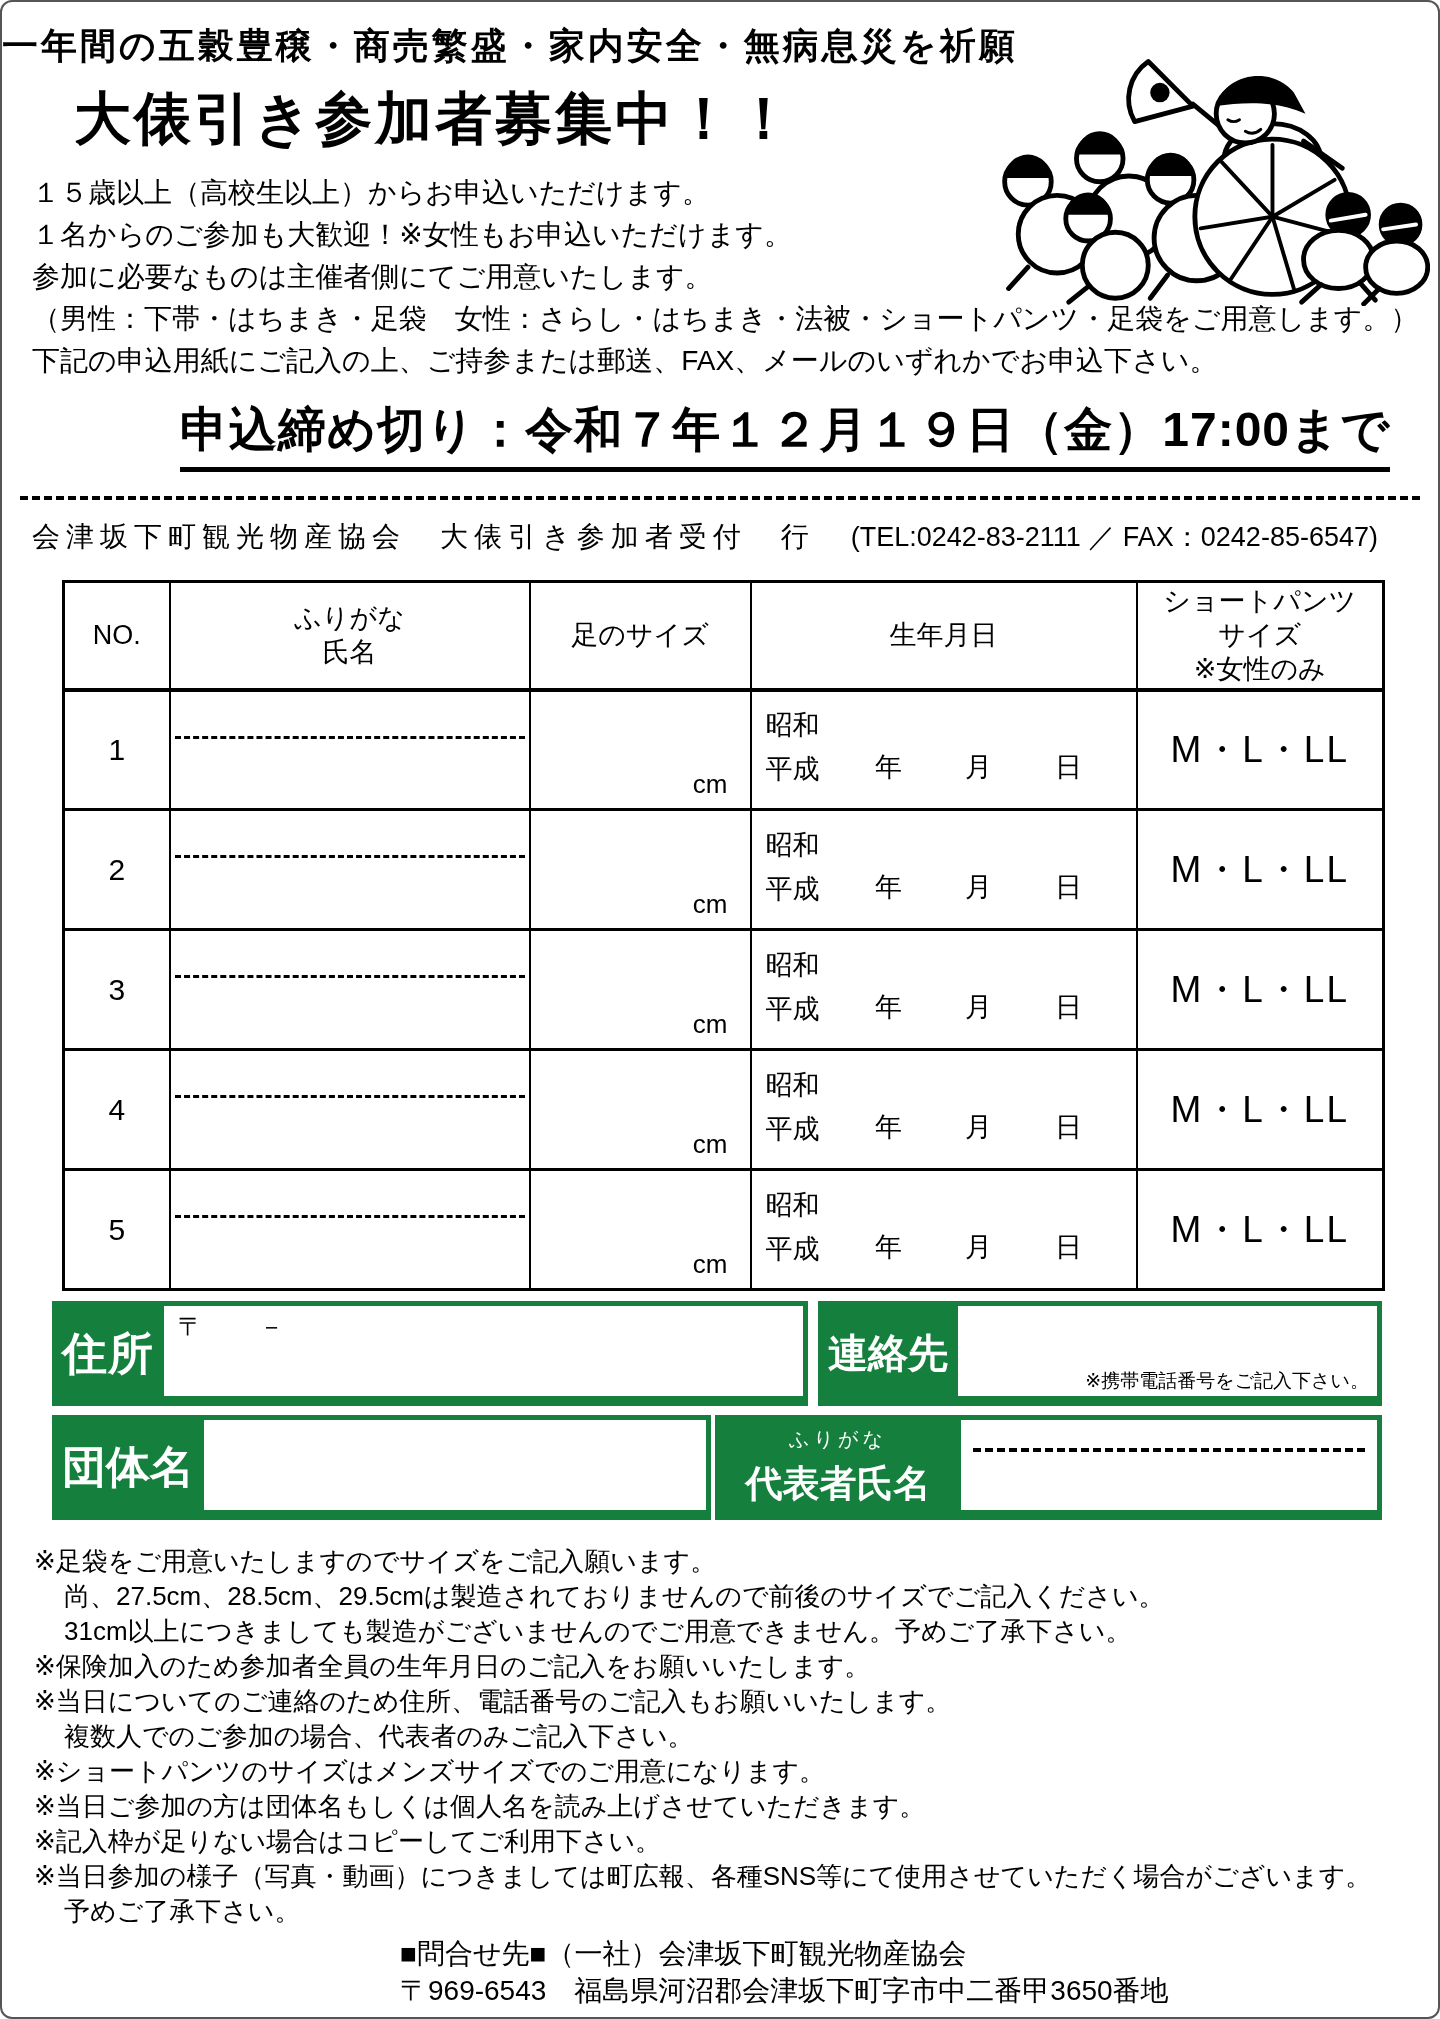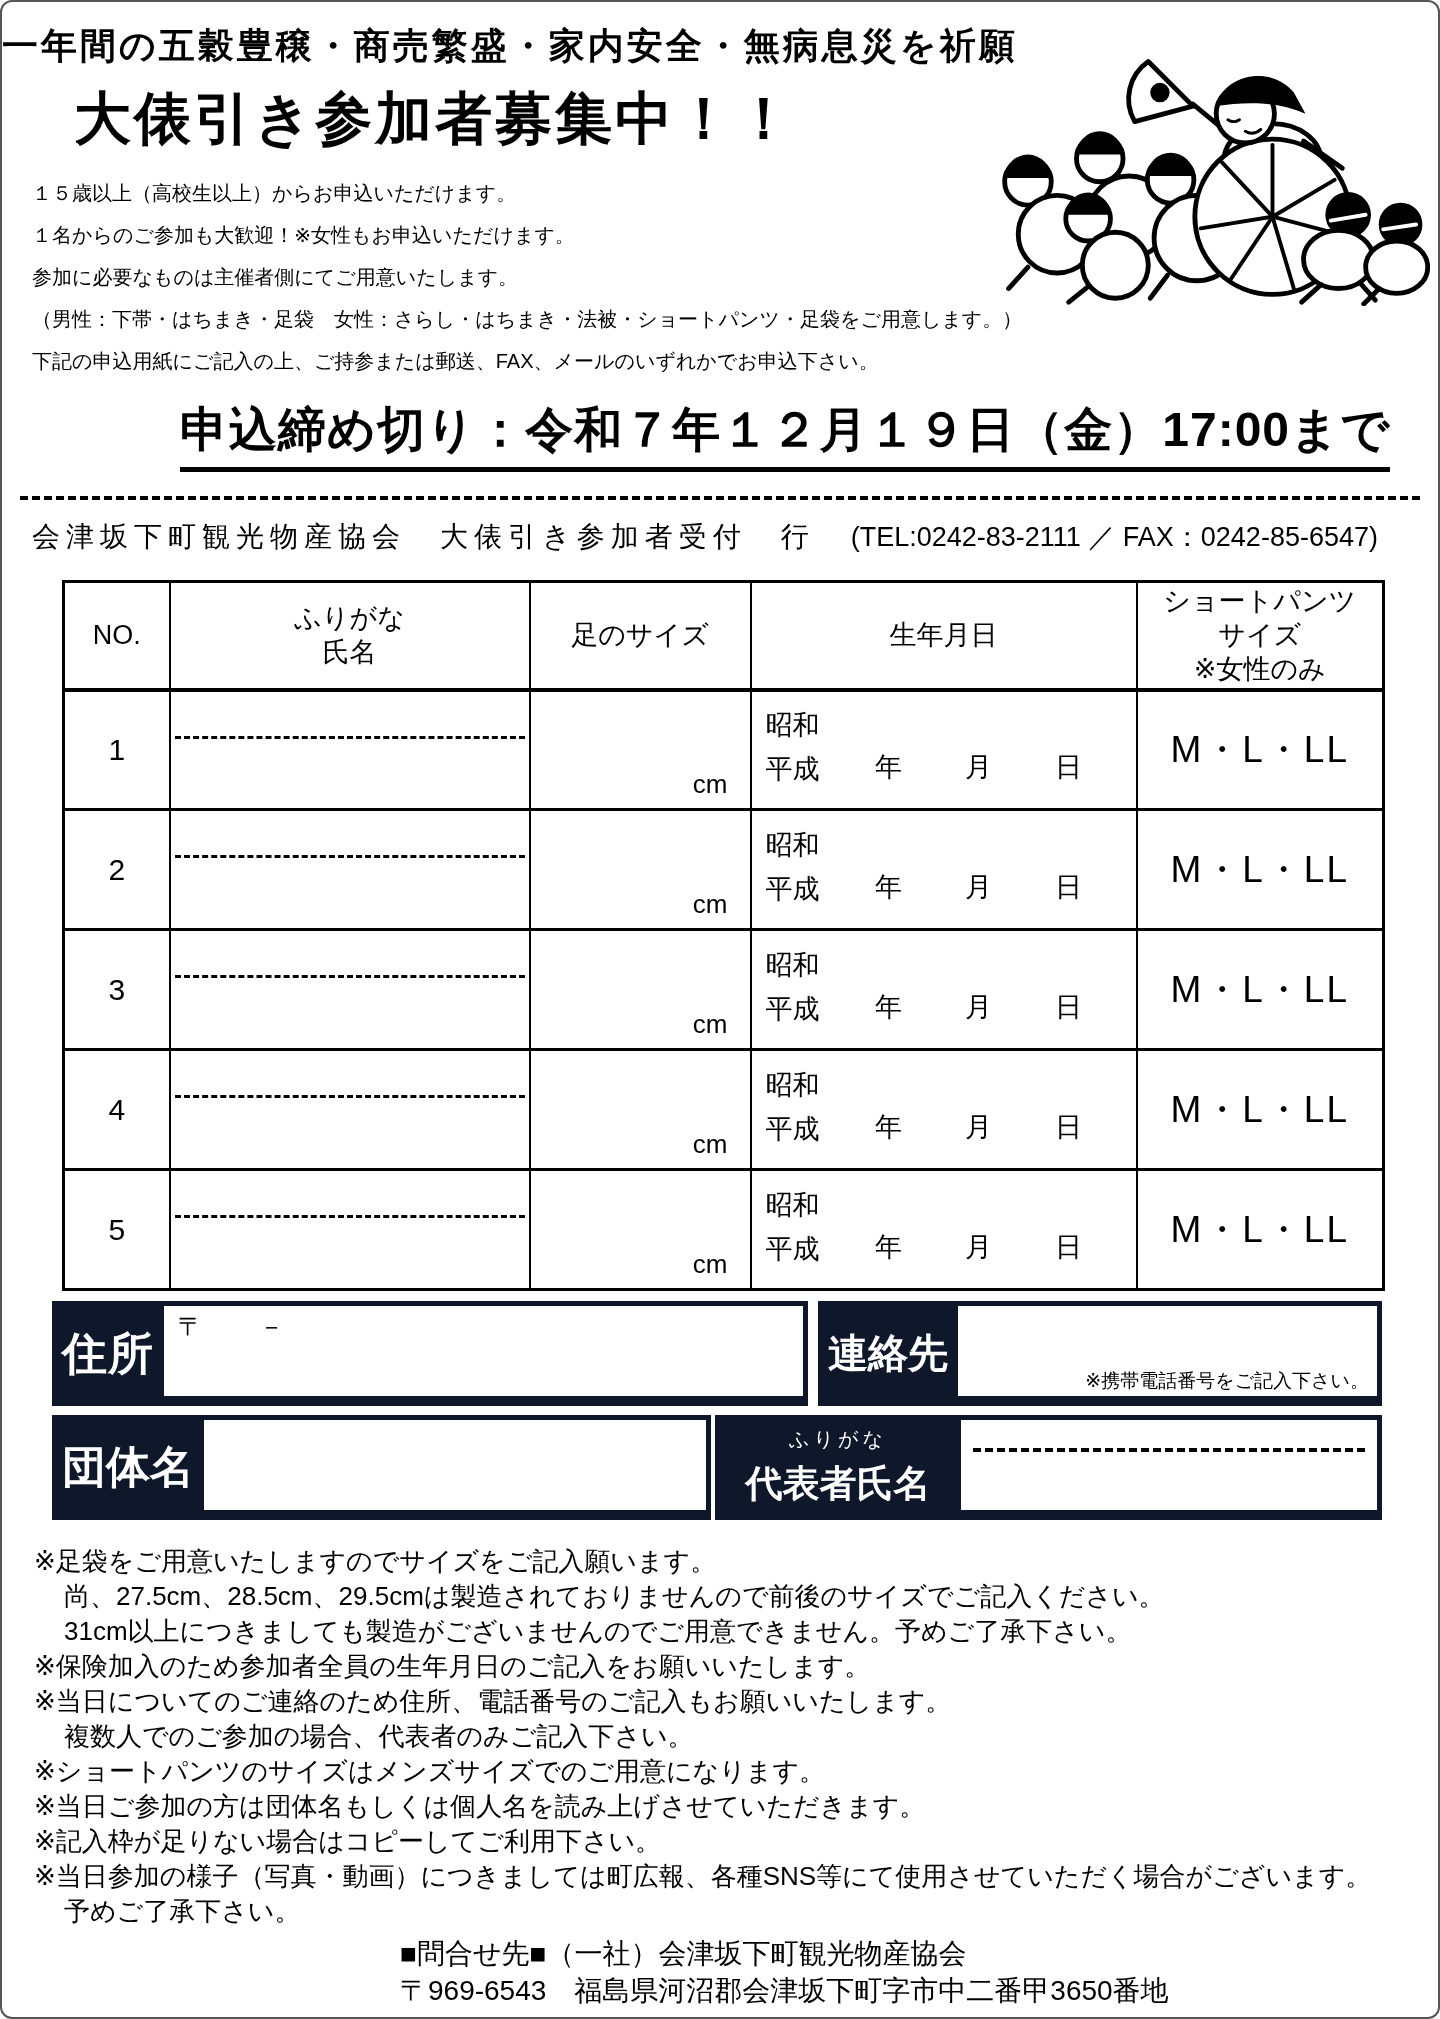--- a/index.html
+++ b/index.html
@@ -6,21 +6,21 @@
   html,body { background:#fff; }
   body { width:1440px; font-family:"Liberation Sans","DejaVu Sans",sans-serif; color:#000; }
   .page { position:relative; width:1440px; height:2019px; background:#fff;
           border:2px solid #555; border-radius:12px; overflow:hidden; padding-top:20px; }
 
   .tagline { font-size:36px; font-weight:bold; letter-spacing:3px; white-space:nowrap; }
   .title   { margin:10px 0 0 72px; font-size:57px; font-weight:bold; letter-spacing:3px; white-space:nowrap; }
 
   .illustration { position:absolute; top:42px; right:8px; width:480px; height:262px; }
 
-  .intro { margin:14px 0 6px 30px; font-size:20px; line-height:42px; white-space:nowrap; }
+  .intro { margin:14px 0 6px 30px; font-size:28px; line-height:42px; white-space:nowrap; }
 
   .deadline-wrap { margin:16px 0 0 178px; }
   .deadline { display:inline-block; font-size:48px; font-weight:bold; letter-spacing:1px;
               border-bottom:5px solid #000; padding-bottom:5px; white-space:nowrap; }
 
   .dashed-sep { margin:24px 18px 0 18px; border-top:4px dashed #000; height:0; }
 
   .recipient { display:flex; align-items:baseline; margin:18px 0 0 30px; font-size:28px; white-space:nowrap; }
   .recipient .org  { letter-spacing:6px; }
   .recipient .desk { margin-left:34px; letter-spacing:6px; }
@@ -44,21 +44,21 @@
   .cm-unit { position:absolute; right:22px; bottom:8px; font-size:26px; }
   td.c-birth { vertical-align:middle; }
   .birth-inner { display:flex; align-items:flex-end; padding:0 14px 6px 14px; }
   .eras { font-size:27px; line-height:44px; }
   .ymd { flex:1; display:flex; justify-content:space-around; font-size:27px; padding:0 8px 6px 24px; }
   td.c-pants { text-align:center; font-size:37px; letter-spacing:2px; }
 
   .black-row { display:flex; margin-left:50px; width:1330px; }
   .row-a { margin-top:10px; height:105px; }
   .row-b { margin-top:9px; height:105px; }
-  .black-box { display:flex; background:#0f172a; height:100%; }
+  .black-box { display:flex; background:#15803d; height:100%; }
   .box-address { width:756px; margin-right:10px; }
   .box-contact { flex:1; }
   .box-group { width:659px; margin-right:4px; }
   .box-rep { flex:1; }
   .black-label { color:#fff; font-weight:bold; display:flex; flex-direction:column;
                  align-items:center; justify-content:center; }
   .box-address .black-label { width:112px; font-size:45px; letter-spacing:1px; }
   .box-contact .black-label { width:140px; font-size:40px; }
   .box-group .black-label { width:152px; font-size:44px; }
   .box-rep .black-label { width:246px; font-size:37px; }

